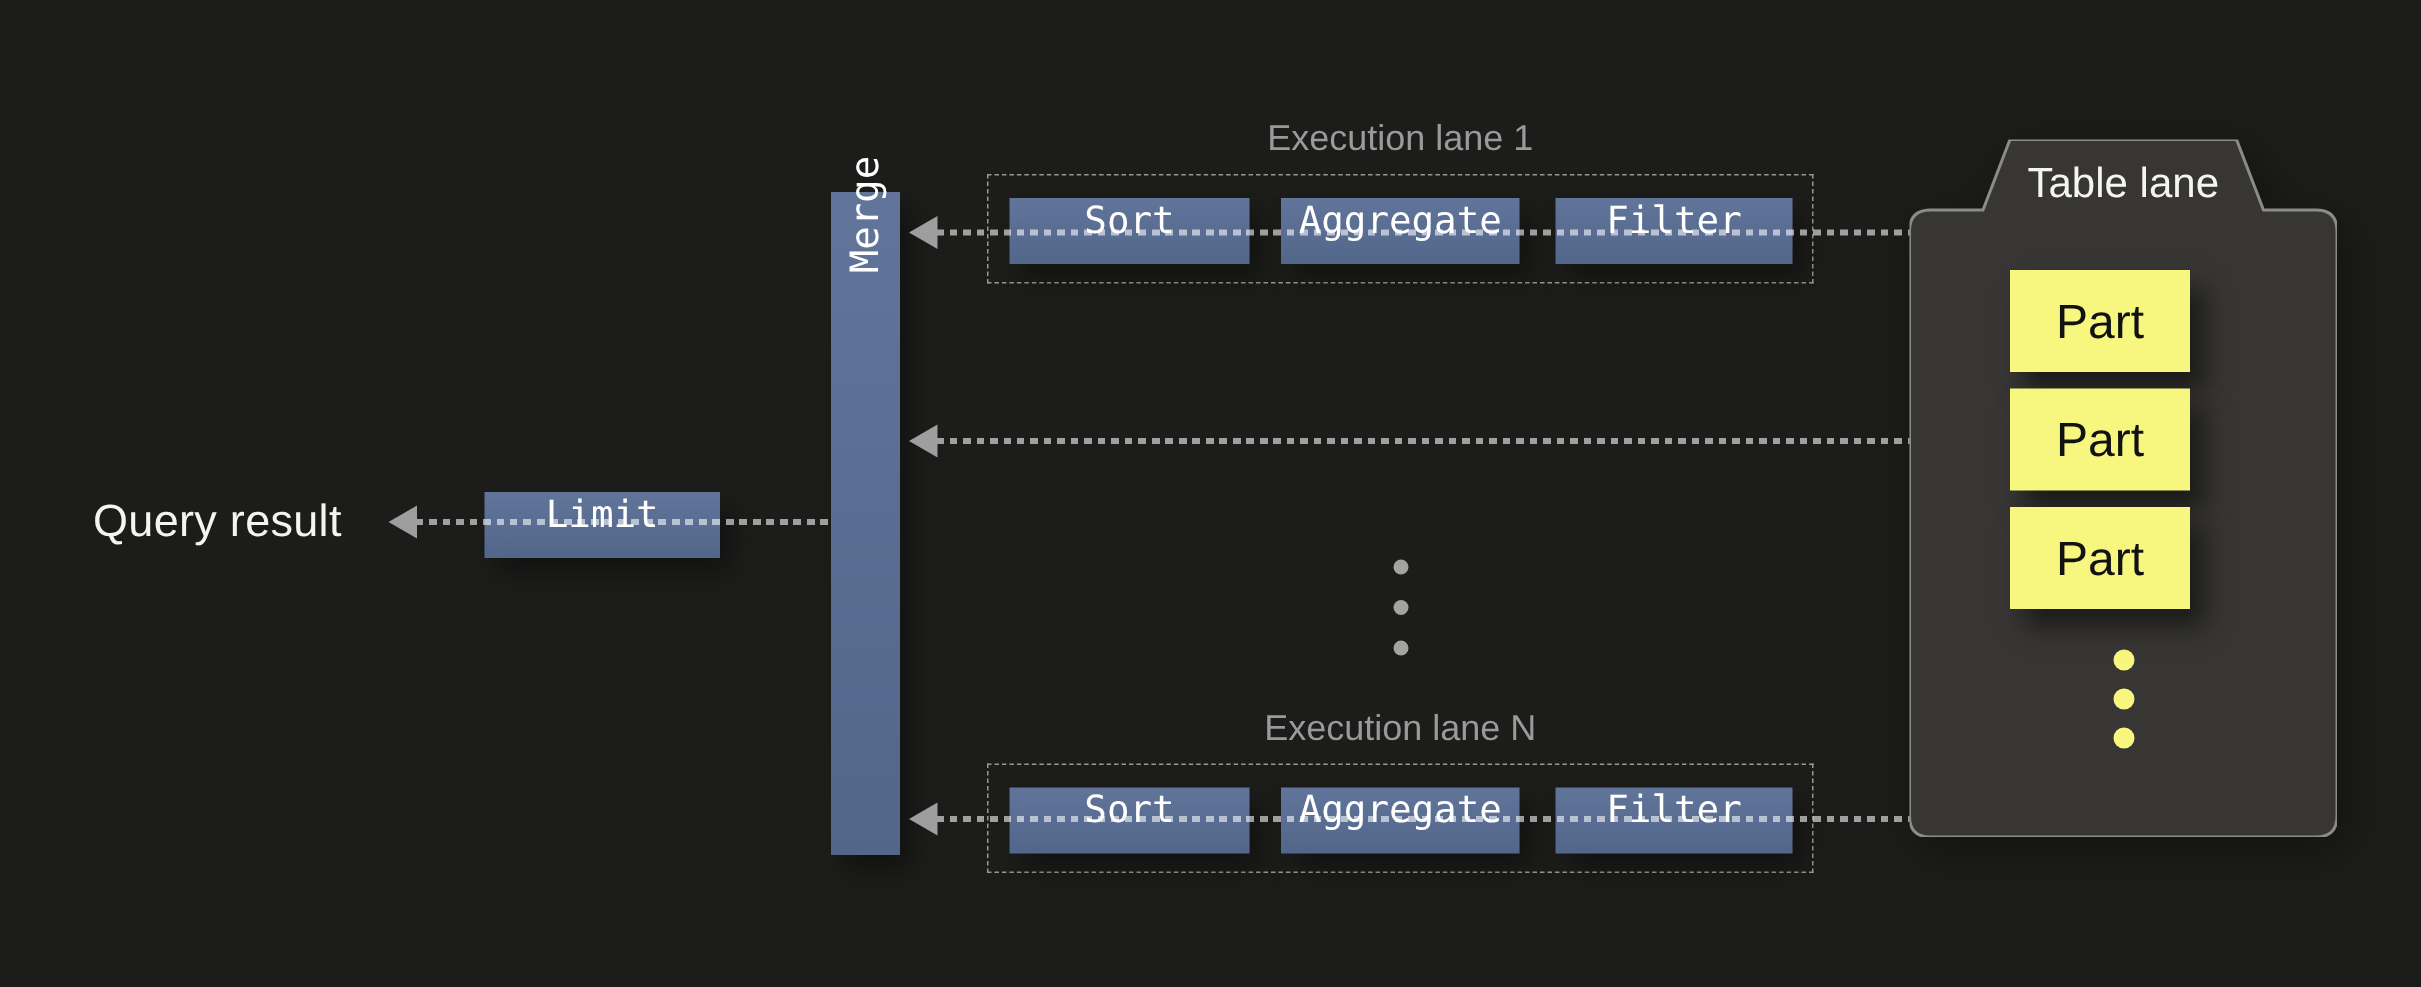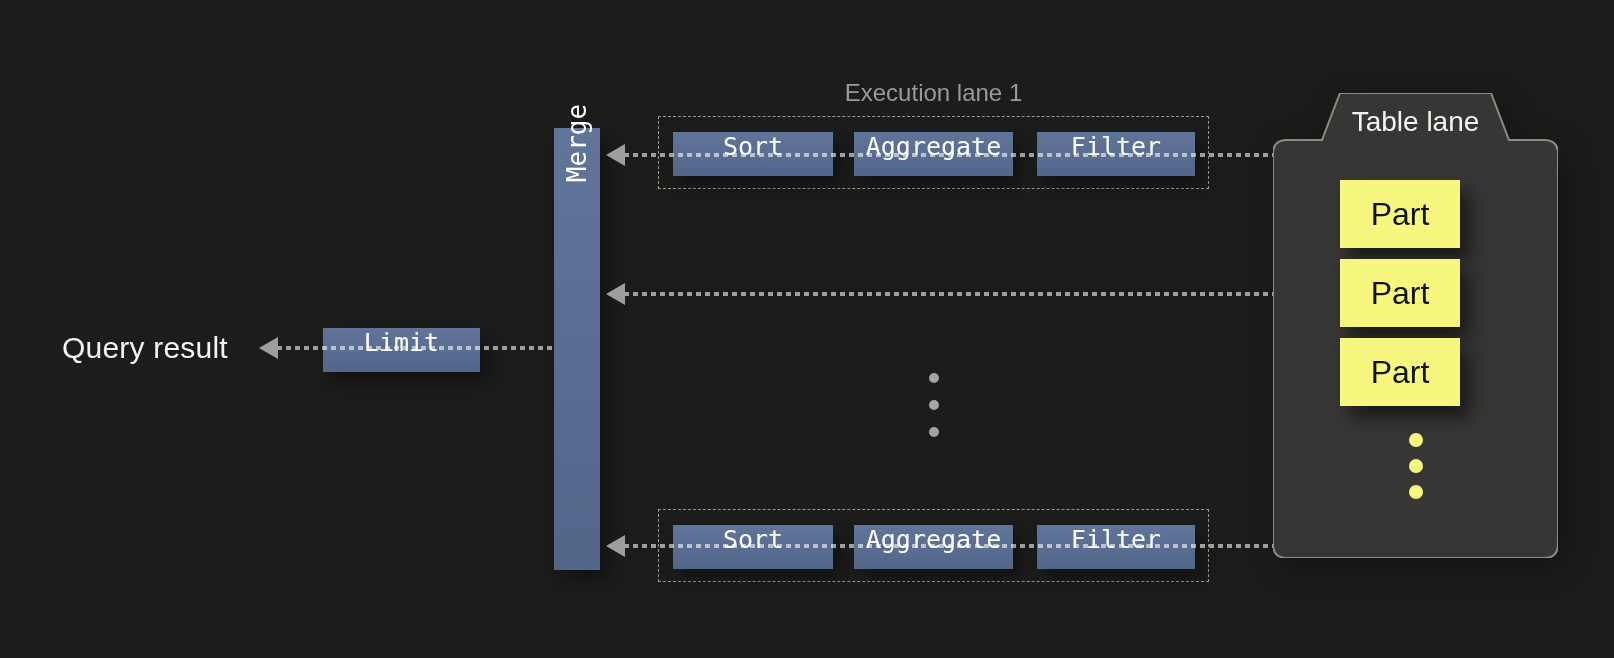--- a/index.html
+++ b/index.html
@@ -112,20 +112,21 @@
 
   <div class="dots-col gray-dots">
       <i></i>
       <i></i>
       <i></i>
     </div>
 
   <div class="arrowhead ah-laneN"></div>
   <div class="dotline line-laneN"></div>
   <div class="lane laneN">
+    <div class="lane-title">Execution lane N</div>
     <div class="lane-border"></div>
     <div class="node op op1">
       <span>Sort</span>
     </div>
     <div class="node op op2">
       <span>Aggregate</span>
     </div>
     <div class="node op op3">
       <span>Filter</span>
     </div>

